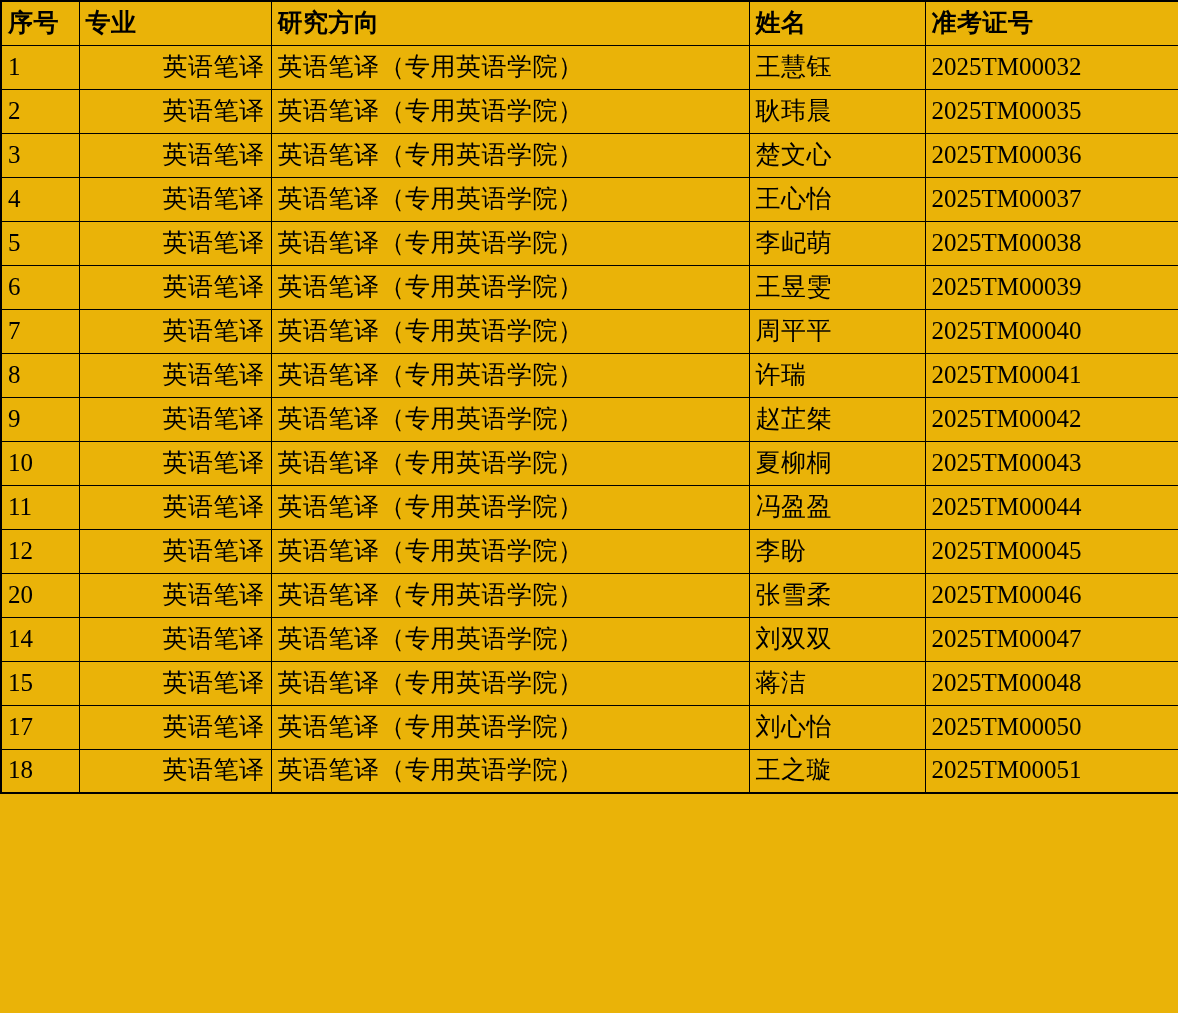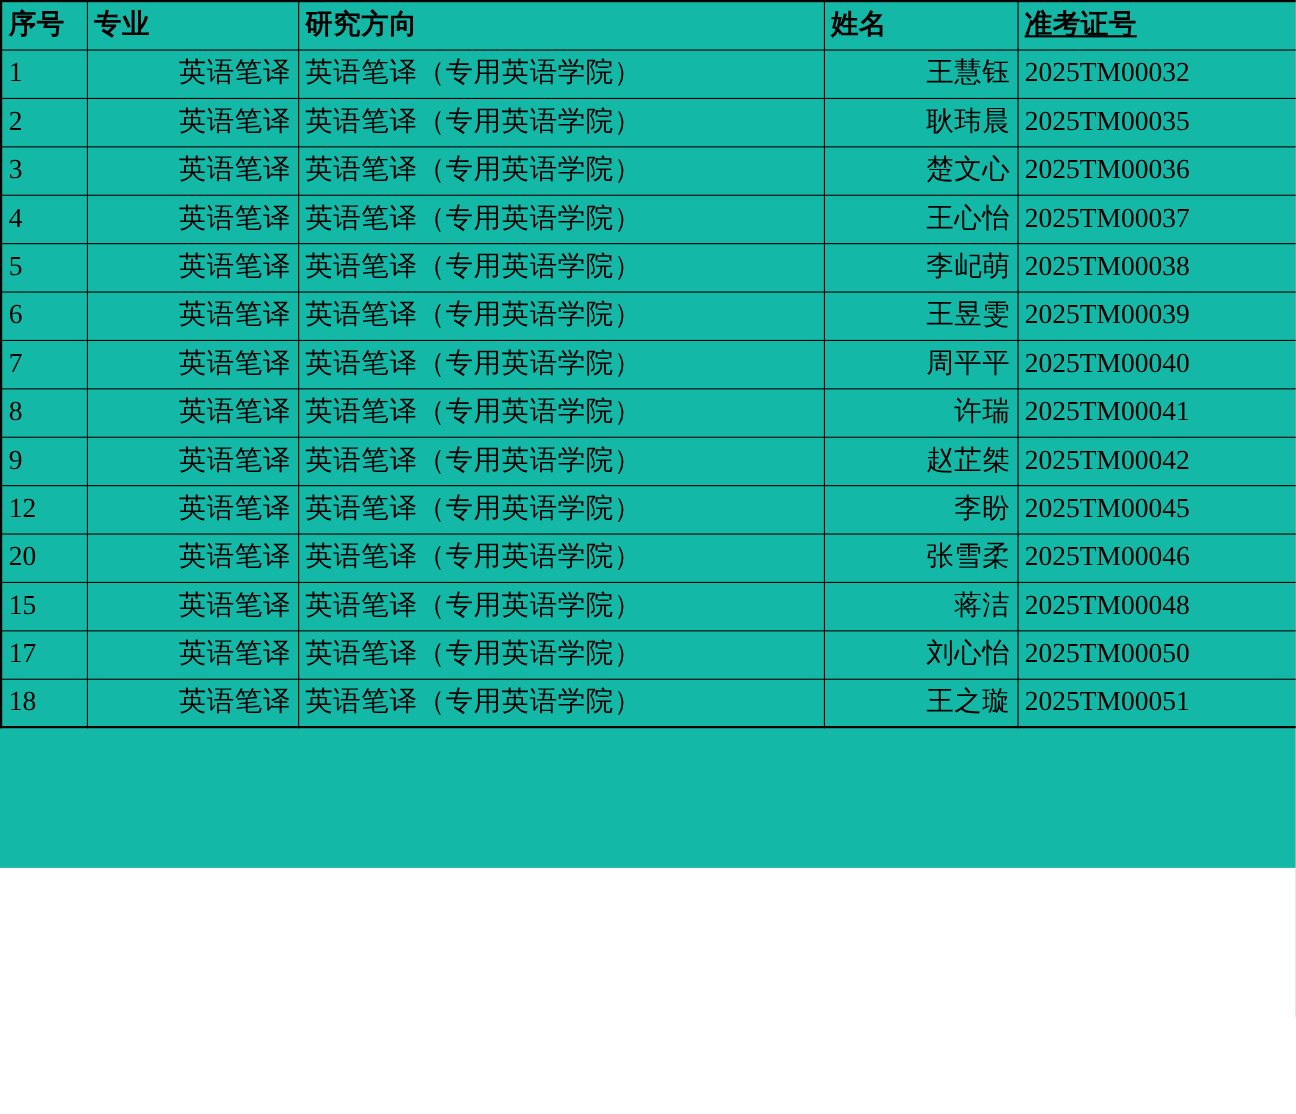--- a/index.html
+++ b/index.html
@@ -7,24 +7,24 @@
     padding: 0;
     background: #ffffff;
   }
   body {
     width: 1178px;
     font-family: "Liberation Serif", "DejaVu Serif", serif;
     color: #000000;
   }
   .page {
     width: 1178px;
-    height: 789px;
+    height: 1013px;
     box-sizing: border-box;
     overflow: hidden;
-    background: #14b8a6;
+    background: #eab308;
   }
   table.roster {
     border-collapse: collapse;
     width: 1178px;
     table-layout: fixed;
     border: 2px solid #000000;
   }
   table.roster col.c-idx    { width: 78px; }
   table.roster col.c-major  { width: 192px; }
   table.roster col.c-dir    { width: 478px; }
@@ -46,26 +46,26 @@
   table.roster thead th {
     font-weight: bold;
     text-align: left;
   }
   table.roster tbody td {
     font-weight: normal;
   }
   .col-idx    { text-align: left; }
   .col-major  { text-align: right; padding-left: 10px; }
   .col-dir    { text-align: left; padding-left: 10px; }
-  .col-name   { text-align: right; padding-left: 10px; }
+  .col-name   { text-align: left; padding-left: 10px; }
   .col-ticket { text-align: left; padding-left: 10px; }
   thead .col-major  { padding-left: 8px; margin-top: 33px; }
   thead .col-dir    { padding-left: 12px; margin-top: 47px; }
   thead .col-name   { padding-left: 10px; }
-  thead .col-ticket { padding-left: 10px; text-decoration: underline; }
+  thead .col-ticket { padding-left: 10px; }
   
   .cjk { letter-spacing: 0.5px; }
   .ticket { letter-spacing: 0px; font-family: "Liberation Serif", serif; }
 </style>
 </head>
 <body>
 
 <div class="page">
   <table class="roster">
     <colgroup>
@@ -142,32 +142,53 @@
           <td class="col-ticket ticket">2025TM00041</td>
         </tr>
         <tr>
           <td class="col-idx ticket">9</td>
           <td class="col-major cjk">英语笔译</td>
           <td class="col-dir cjk">英语笔译（专用英语学院）</td>
           <td class="col-name cjk">赵芷桀</td>
           <td class="col-ticket ticket">2025TM00042</td>
         </tr>
         <tr>
+          <td class="col-idx ticket">10</td>
+          <td class="col-major cjk">英语笔译</td>
+          <td class="col-dir cjk">英语笔译（专用英语学院）</td>
+          <td class="col-name cjk">夏柳桐</td>
+          <td class="col-ticket ticket">2025TM00043</td>
+        </tr>
+        <tr>
+          <td class="col-idx ticket">11</td>
+          <td class="col-major cjk">英语笔译</td>
+          <td class="col-dir cjk">英语笔译（专用英语学院）</td>
+          <td class="col-name cjk">冯盈盈</td>
+          <td class="col-ticket ticket">2025TM00044</td>
+        </tr>
+        <tr>
           <td class="col-idx ticket">12</td>
           <td class="col-major cjk">英语笔译</td>
           <td class="col-dir cjk">英语笔译（专用英语学院）</td>
           <td class="col-name cjk">李盼</td>
           <td class="col-ticket ticket">2025TM00045</td>
         </tr>
         <tr>
           <td class="col-idx ticket">20</td>
           <td class="col-major cjk">英语笔译</td>
           <td class="col-dir cjk">英语笔译（专用英语学院）</td>
           <td class="col-name cjk">张雪柔</td>
           <td class="col-ticket ticket">2025TM00046</td>
+        </tr>
+        <tr>
+          <td class="col-idx ticket">14</td>
+          <td class="col-major cjk">英语笔译</td>
+          <td class="col-dir cjk">英语笔译（专用英语学院）</td>
+          <td class="col-name cjk">刘双双</td>
+          <td class="col-ticket ticket">2025TM00047</td>
         </tr>
         <tr>
           <td class="col-idx ticket">15</td>
           <td class="col-major cjk">英语笔译</td>
           <td class="col-dir cjk">英语笔译（专用英语学院）</td>
           <td class="col-name cjk">蒋洁</td>
           <td class="col-ticket ticket">2025TM00048</td>
         </tr>
         <tr>
           <td class="col-idx ticket">17</td>

